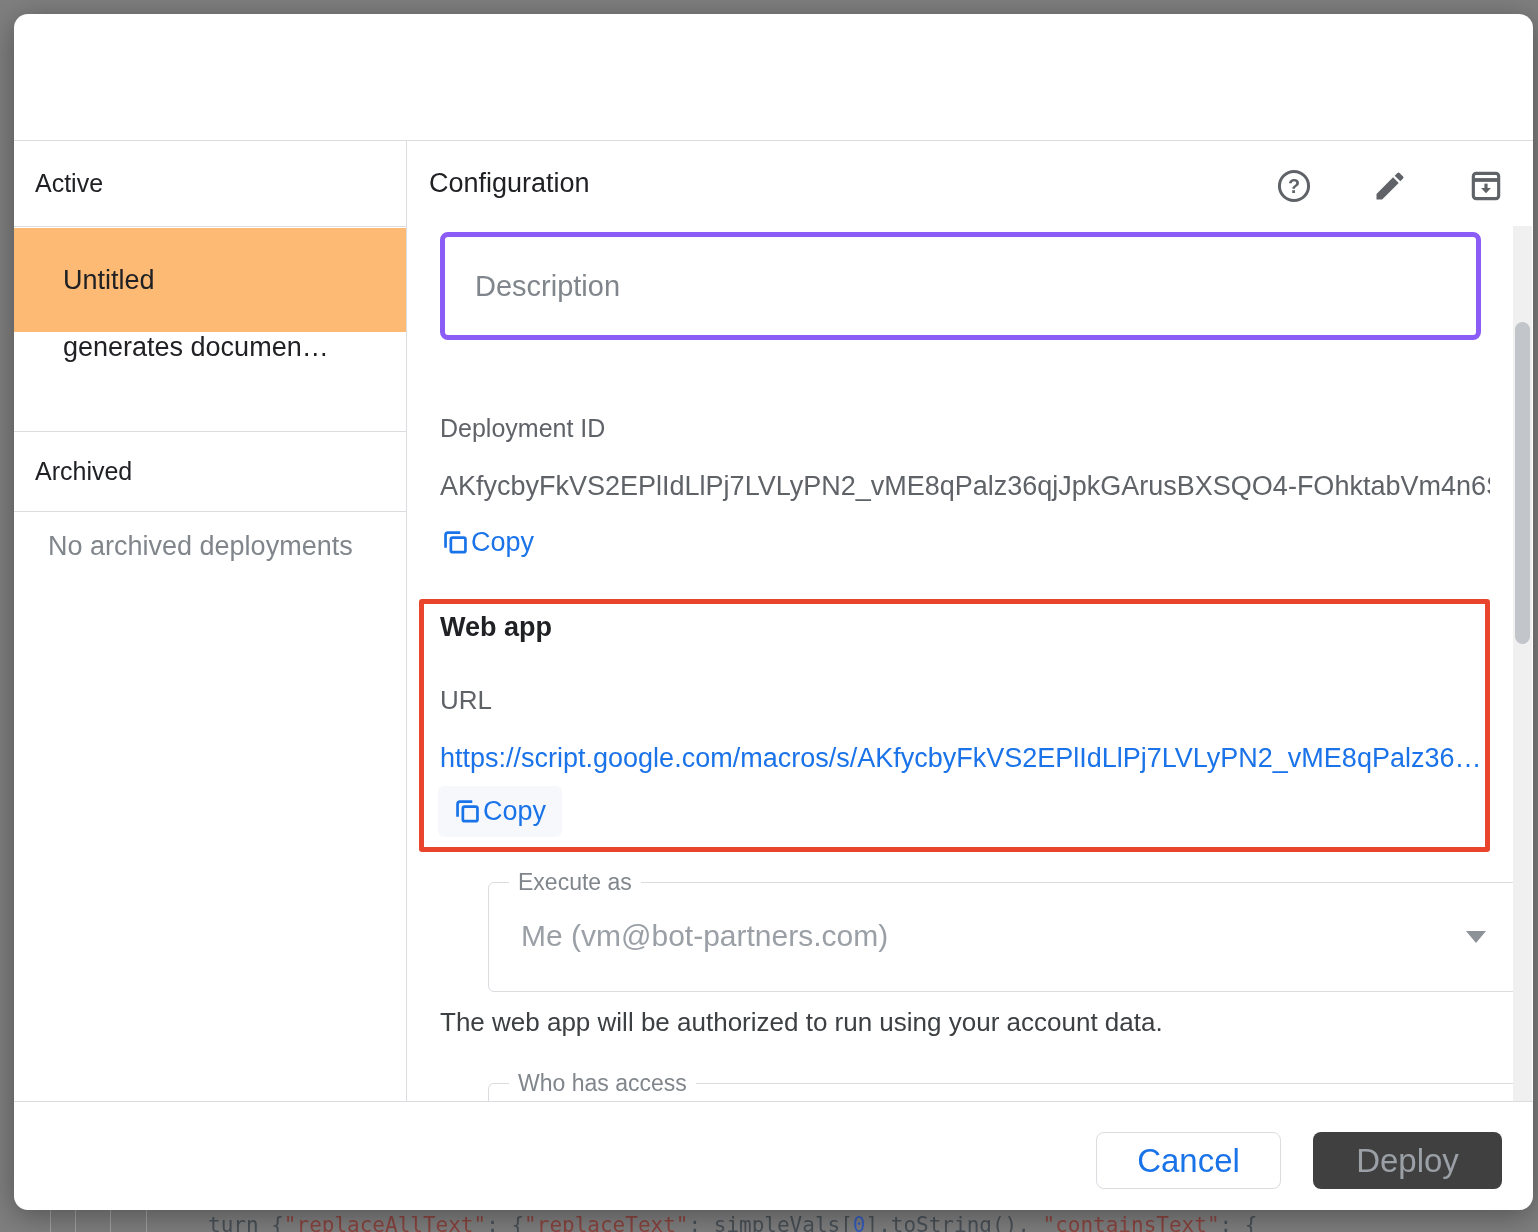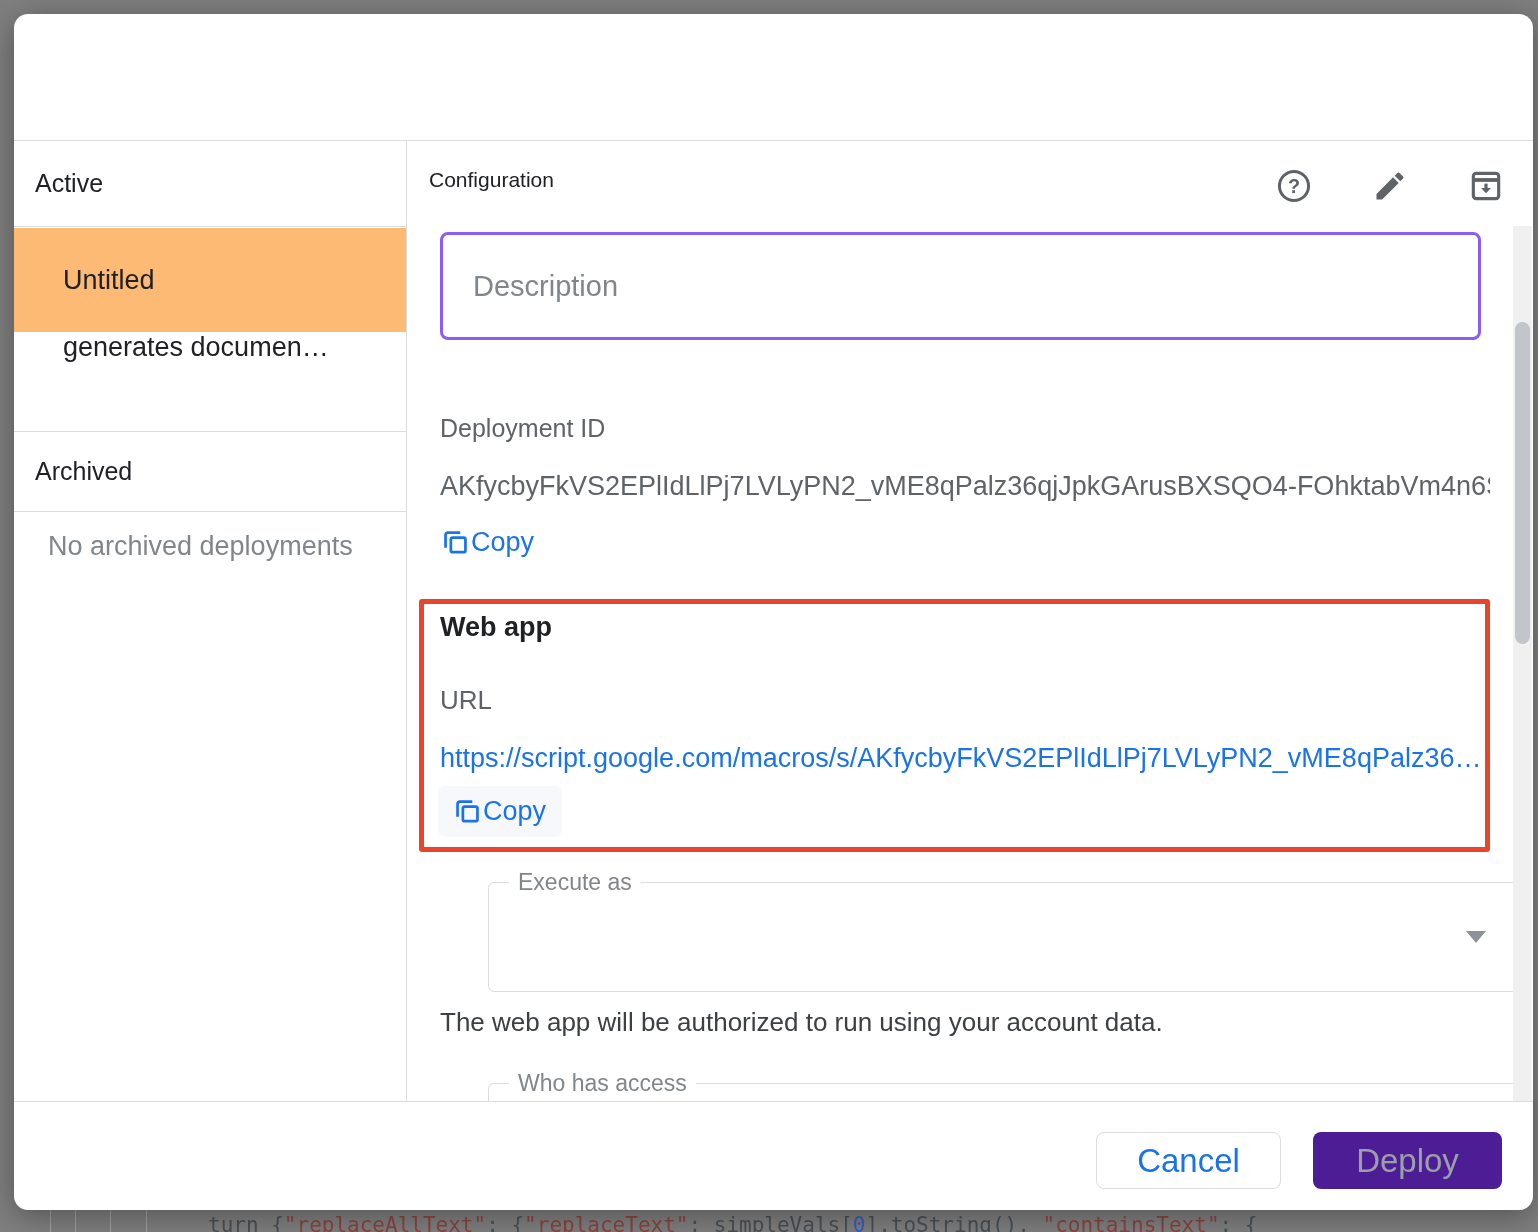--- a/index.html
+++ b/index.html
@@ -26,27 +26,27 @@
   .vdiv { position:absolute; left:392px; top:126px; width:1px; height:961px; background:#dadce0; }
   .side-sec-label { position:absolute; left:21px; font-size:25px; font-weight:500; color:#202124; }
   .row-untitled { position:absolute; left:0; top:214px; width:392px; height:104px; background:#fdba74;
                   display:flex; align-items:center; cursor:pointer; }
   .row-generates { position:absolute; left:0; top:318px; width:392px; height:99px; background:#fff;
                   display:flex; align-items:flex-start; cursor:pointer; }
   .row-label { padding-left:49px; font-size:27px; color:#202124; white-space:nowrap; overflow:hidden; }
   .archived-empty { position:absolute; left:34px; top:517px; font-size:27px; color:#80868b; }
 
   
-  .main-sec-label { position:absolute; left:415px; top:154px; font-size:21px; font-weight:500; color:#202124; }
+  .main-sec-label { position:absolute; left:415px; top:154px; font-size:27px; font-weight:500; color:#202124; }
   .icon-btn { position:absolute; top:150px; width:44px; height:44px; display:flex; align-items:center;
               justify-content:center; cursor:pointer; }
   .icon-btn svg { display:block; }
 
   .desc-box { position:absolute; left:426px; top:218px; width:1041px; height:108px;
-              border:3px solid #8b5cf6; border-radius:8px; display:flex; align-items:center; }
+              border:5px solid #8b5cf6; border-radius:8px; display:flex; align-items:center; }
   .desc-box input { border:0; outline:0; width:95%; margin-left:30px; font-size:29px;
                     font-family:"Liberation Sans", sans-serif; color:#3c4043; background:transparent; }
   .desc-box input::placeholder { color:#80868b; opacity:1; }
 
   .field-label { position:absolute; left:426px; font-size:25px; color:#5f6368; }
   .id-value { position:absolute; left:426px; top:457px; width:1050px; font-size:27px; color:#5f6368;
               white-space:nowrap; overflow:hidden; }
 
   .copy-btn { position:absolute; display:flex; align-items:center; cursor:pointer;
               border-radius:6px; padding:10px 16px 10px 2px;justify-content:flex-end; }
@@ -74,21 +74,21 @@
   .who-fieldset { top:1069px; height:18px; border-bottom:0; border-radius:6px 6px 0 0; }
 
   .helper-text { position:absolute; left:426px; top:993px; font-size:26px; color:#3c4043; }
 
   
   .footer-div { top:1087px; }
   .btn { position:absolute; top:1118px; height:57px; border-radius:8px; font-size:33px; font-weight:500;
          display:flex; align-items:center; justify-content:center; cursor:pointer;
          font-family:"Liberation Sans", sans-serif;text-align:center; }
   .btn-cancel { left:1082px; width:185px; background:#fff; border:1px solid #dadce0; color:#1a73e8; }
-  .btn-deploy { left:1299px; width:189px; background:#4c1d95; border:0; color:#9aa0a6; cursor:default; }
+  .btn-deploy { left:1299px; width:189px; background:#404040; border:0; color:#9aa0a6; cursor:default; }
 
   
   .scroll-track { position:absolute; left:1499px; top:212px; width:19px; height:875px; background:#f0f0f0; }
   .scroll-thumb { position:absolute; left:2px; top:96px; width:15px; height:322px; background:#c2c5c9;
                   border-radius:8px; }
 </style>
 </head>
 <body>
 
 <div class="gutter-line" style="left:50px"></div>
@@ -162,20 +162,21 @@
   <div class="copy-btn copy-two">
     <svg width="31" height="31" viewBox="0 0 24 24">
       <path d="M15.7 4.3H6.2a1.9 1.9 0 0 0-1.9 1.9v9.8" fill="none" stroke="#1a73e8" stroke-width="2.1"></path>
       <rect x="8.4" y="8.2" width="11.3" height="11.3" rx="1.4" fill="none" stroke="#1a73e8" stroke-width="2.1"></rect>
     </svg>
     <span class="copy-label">Copy</span>
   </div>
 
   <div class="fieldset exec-fieldset">
     <span class="legend">Execute as</span>
+    <span class="exec-value">Me (vm@bot-partners.com)</span>
     <span class="dd-arrow"></span>
   </div>
 
   <div class="helper-text">The web app will be authorized to run using your account data.</div>
 
   <div class="fieldset who-fieldset">
     <span class="legend">Who has access</span>
   </div>
 
   <div class="hdiv footer-div"></div>

